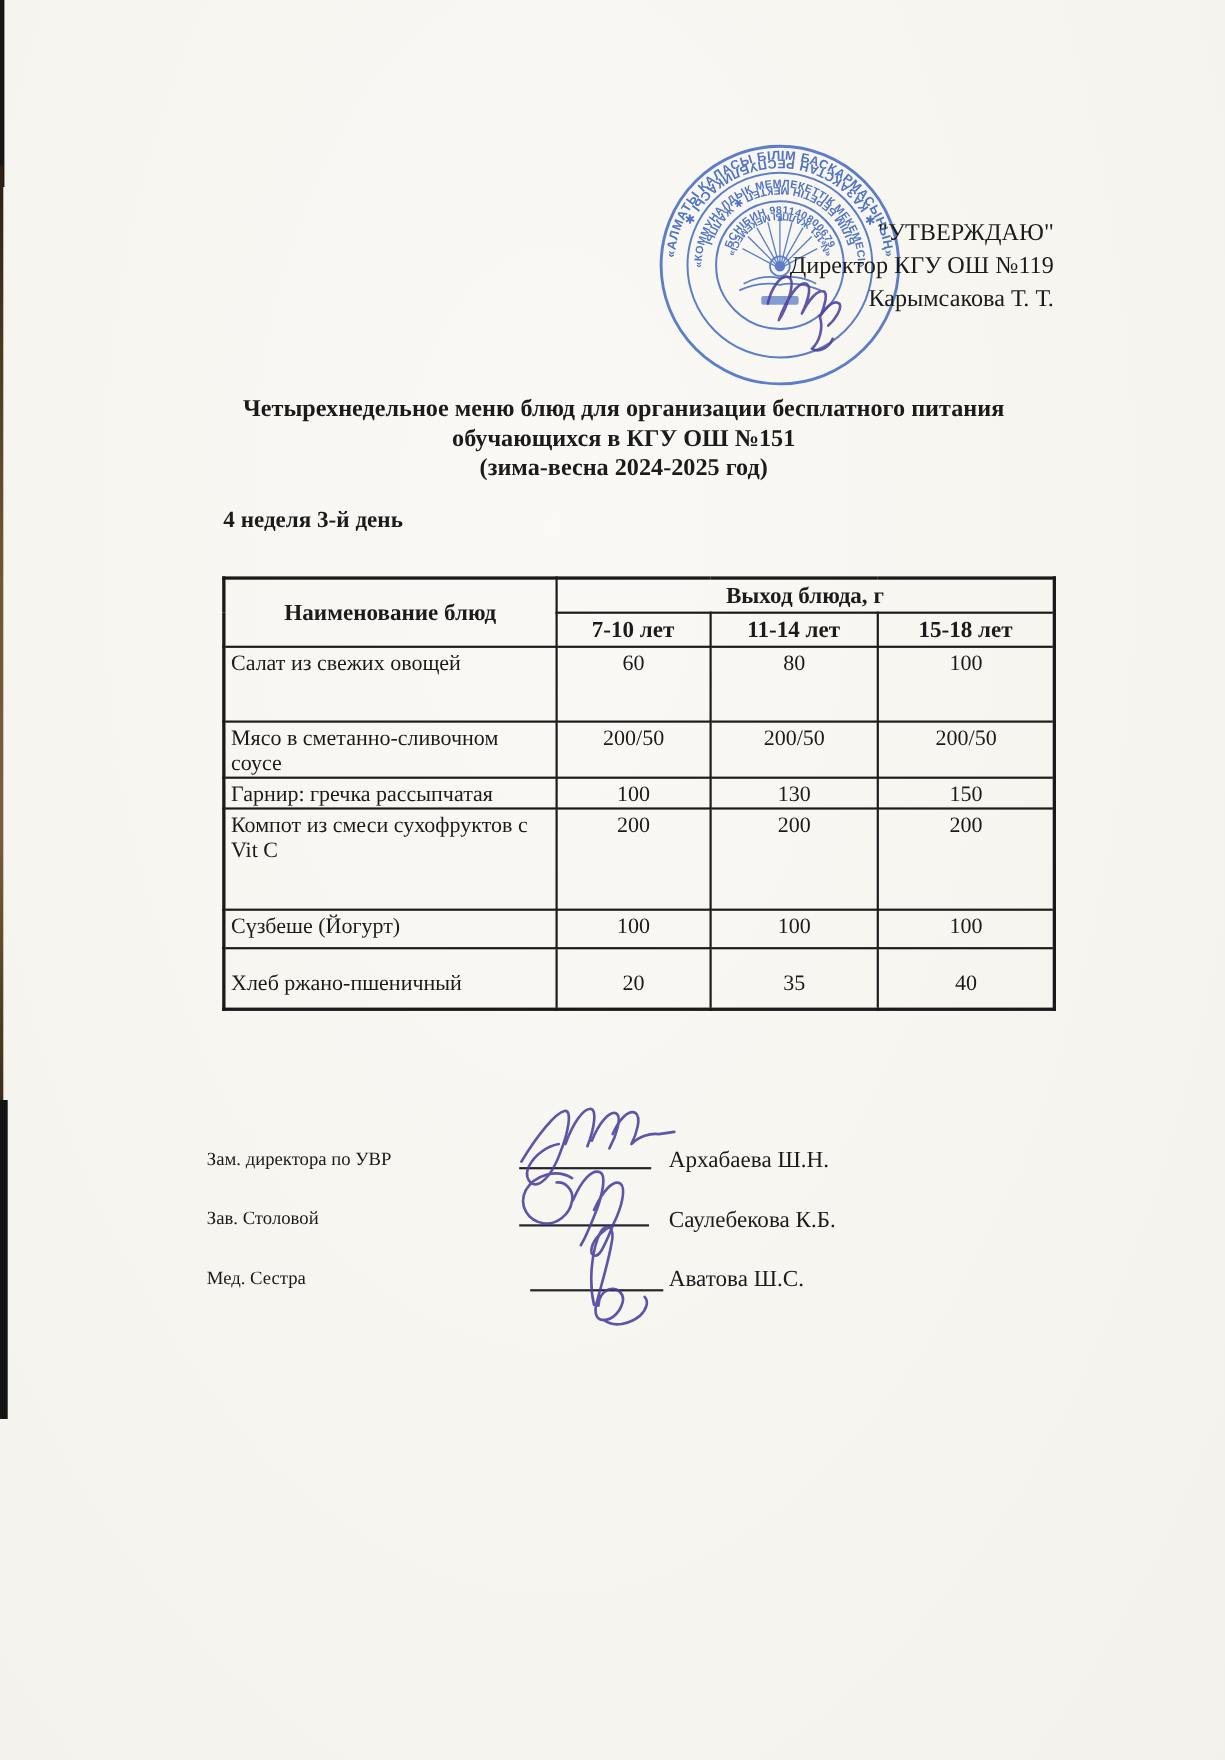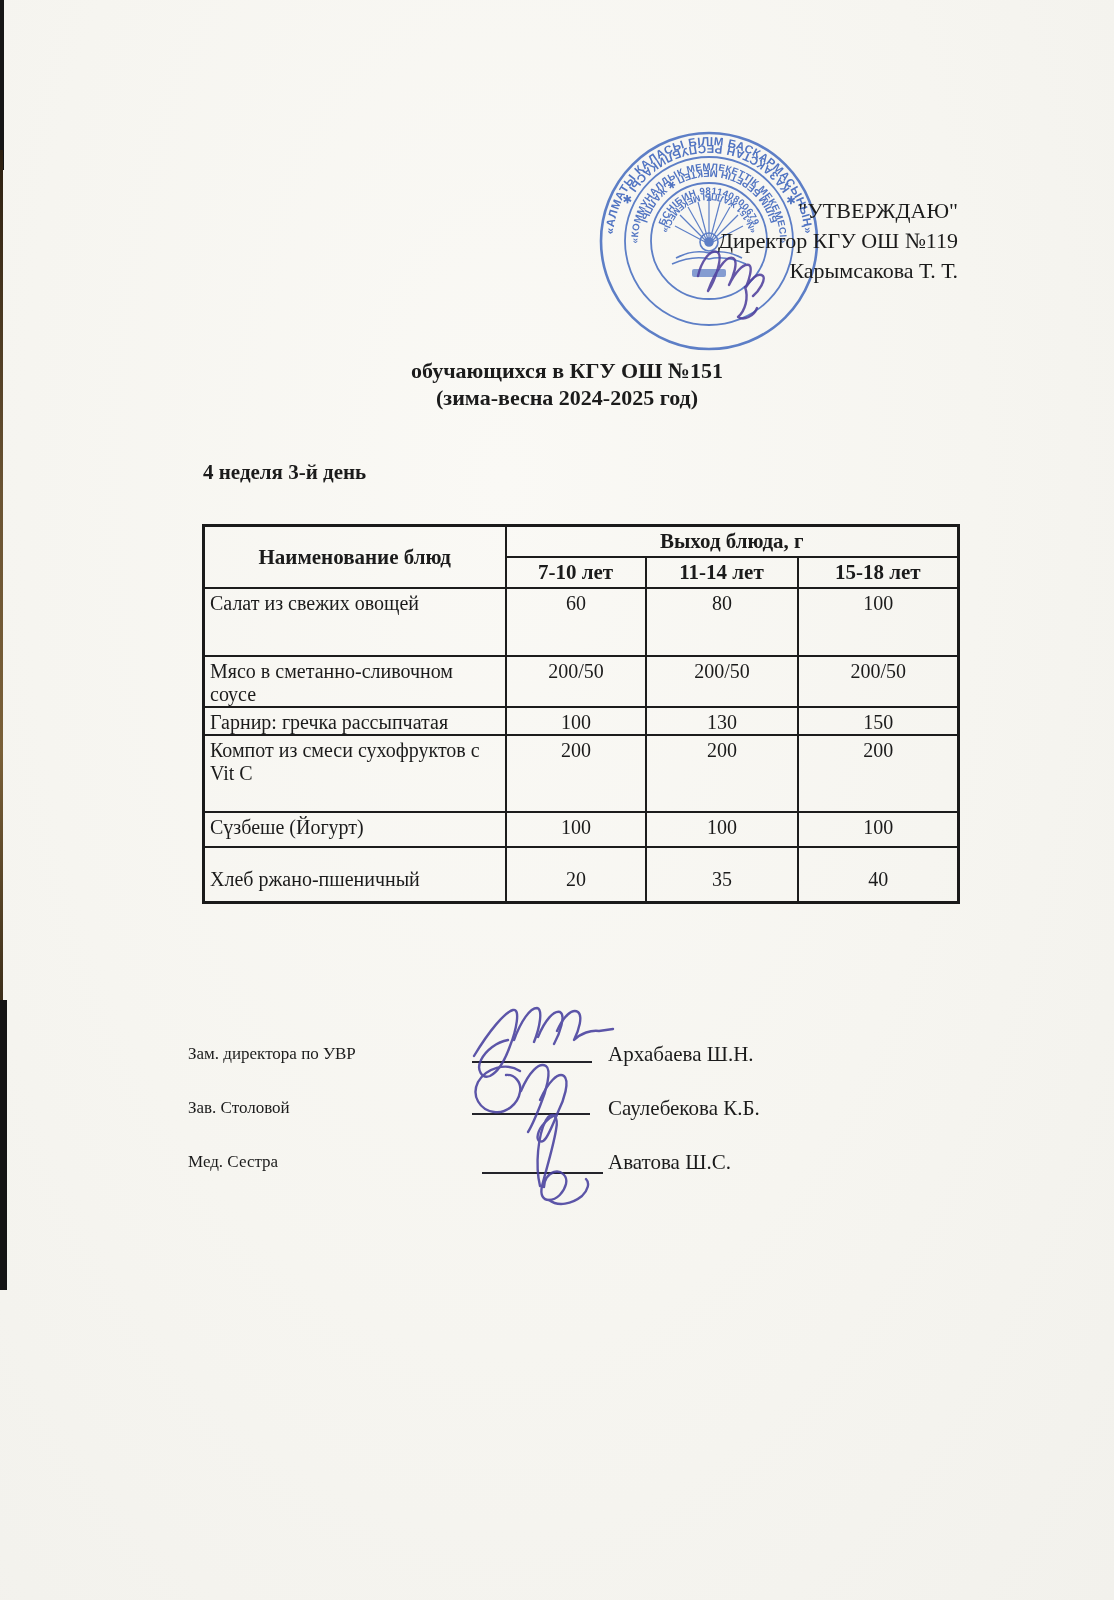--- a/index.html
+++ b/index.html
@@ -98,20 +98,21 @@
     </g>
   </svg>
 
   <div class="approval">
     <div>"УТВЕРЖДАЮ"</div>
     <div>Директор КГУ ОШ №119</div>
     <div>Карымсакова Т. Т.</div>
   </div>
 
   <div class="title">
+    <div>Четырехнедельное меню блюд для организации бесплатного питания</div>
     <div>обучающихся в КГУ ОШ №151</div>
     <div>(зима-весна 2024-2025 год)</div>
   </div>
 
   <div class="weekday">4 неделя 3-й день</div>
 
   <table class="menu">
     <colgroup>
         <col style="width:302px">
         <col style="width:140px">
@@ -139,21 +140,21 @@
       <td class="val">200/50</td>
       <td class="val">200/50</td>
       <td class="val">200/50</td>
     </tr>
     <tr style="height:28px">
       <td>Гарнир: гречка рассыпчатая</td>
       <td class="val">100</td>
       <td class="val">130</td>
       <td class="val">150</td>
     </tr>
-    <tr style="height:77px">
+    <tr style="height:92px">
       <td>Компот из смеси сухофруктов с Vit C</td>
       <td class="val">200</td>
       <td class="val">200</td>
       <td class="val">200</td>
     </tr>
     <tr style="height:35px">
       <td>Сүзбеше (Йогурт)</td>
       <td class="val">100</td>
       <td class="val">100</td>
       <td class="val">100</td>

